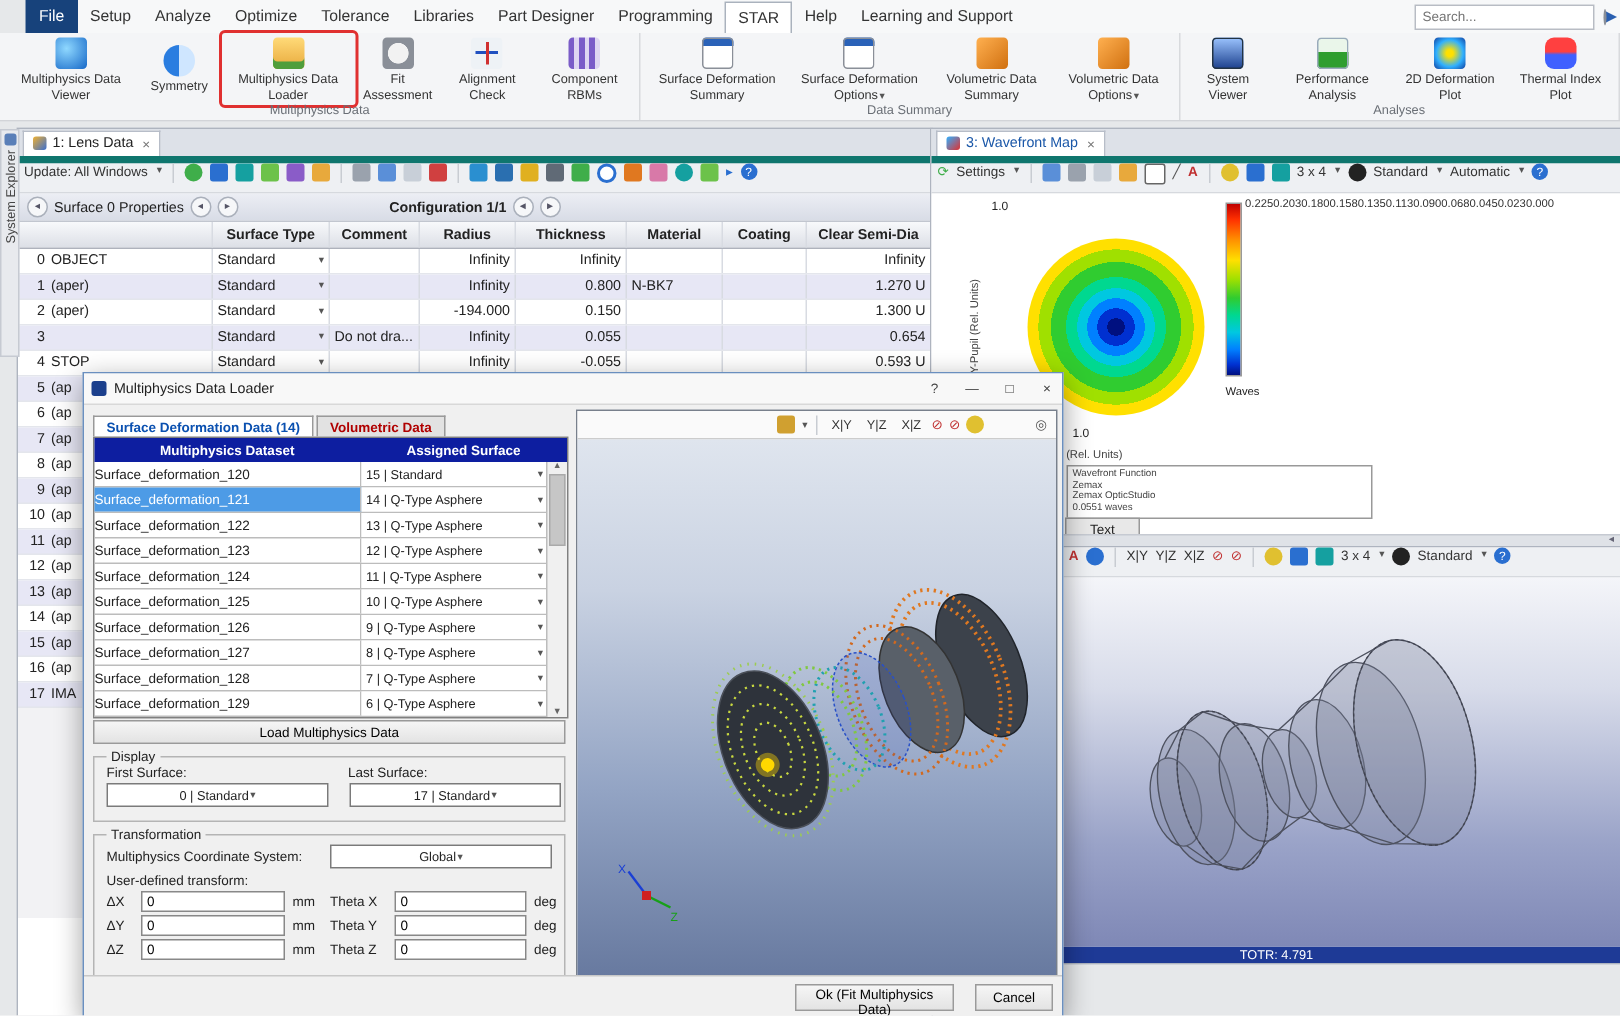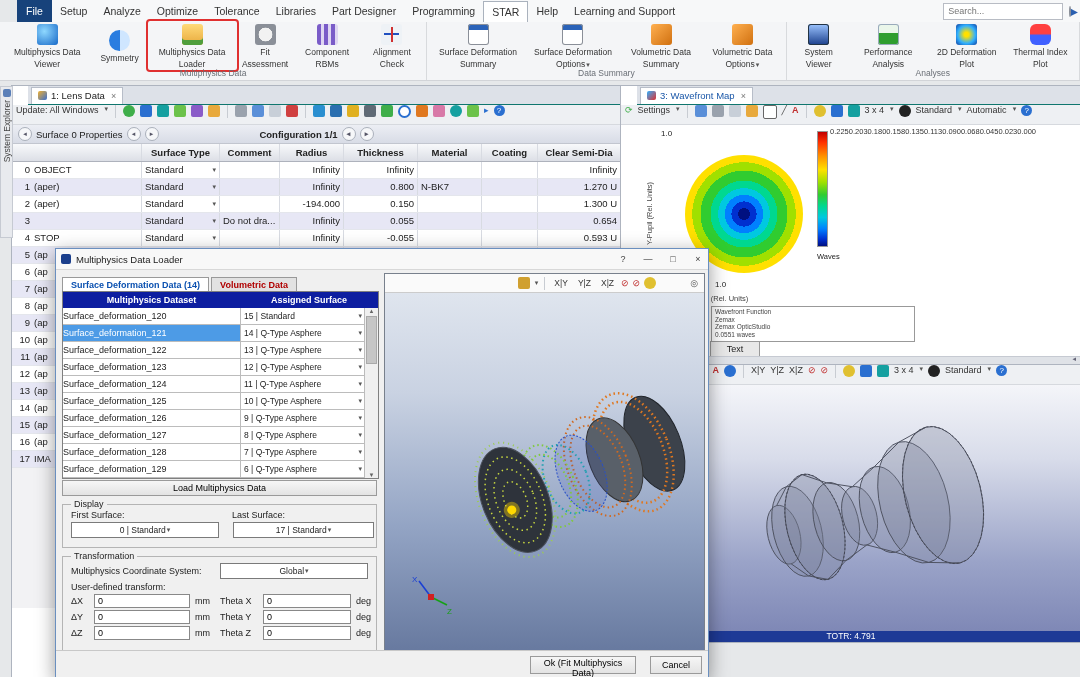--- a/index.html
+++ b/index.html
@@ -34,21 +34,21 @@
   .i-align{background:linear-gradient(#d03030,#d03030) center/2px 15px no-repeat,linear-gradient(#2050c0,#2050c0) center/15px 2px no-repeat,#eef2f6;}
   .i-rbm{background:repeating-linear-gradient(90deg,#7a5cc8 0 4px,#ded6f2 4px 7px);}
   .i-tbl{background:linear-gradient(#2a62b8 0 6px,#fff 6px);box-shadow:inset 0 0 0 1px #8a8f98;}
   .i-cube{background:linear-gradient(135deg,#ffb050,#d07010);}
   .i-sys{background:linear-gradient(#9cc4ff,#1b3f8c);box-shadow:inset 0 0 0 1px #234;}
   .i-perf{background:linear-gradient(0deg,#2f9e2f 55%,#eaf6ea 55%);box-shadow:inset 0 0 0 1px #9ab;}
   .i-2d{background:radial-gradient(circle,#ffe000 15%,#30b0ff 60%,#1040a0);}
   .i-thermal{background:linear-gradient(180deg,#ff4040 45%,#4060ff 55%);border-radius:6px;}
   
   .win{position:absolute;background:#fff;border:1px solid #aeb4bf;}
-  .tabbar{height:18px;background:#dde1e8;display:flex;align-items:flex-end;border-bottom:1px solid #0f766e;padding-left:3px;margin-left:16px;}
+  .tabbar{height:18px;background:#dde1e8;display:flex;align-items:flex-end;border-bottom:5px solid #0f766e;padding-left:3px;}
   .tab{background:#fff;border:1px solid #b7bdc8;border-bottom:none;padding:1px 6px 2px;display:flex;gap:4px;align-items:center;font-size:9.5px;height:13px;}
   .tabx{color:#777;font-size:9px;margin-left:2px;}
   .ticon{width:9px;height:9px;border-radius:2px;display:inline-block;}
   .toolbar{height:19px;background:#eef0f3;border-bottom:1px solid #d6d9de;display:flex;align-items:flex-start;gap:5px;padding:0 4px;font-size:9px;color:#333;}
   .ic{width:12px;height:12px;border-radius:2px;display:inline-block;flex:none;}
   .sep{width:1px;height:13px;background:#c8ccd2;margin:0 2px;flex:none;}
   .glyph{font-size:9px;color:#555;flex:none;}
   .help{background:#2a6fd0;color:#fff;border-radius:50%;width:11px;height:11px;font-size:8px;line-height:11px;text-align:center;flex:none;}
   
   .cfgbar{height:18px;background:linear-gradient(#eceef4,#d8dce6);border-bottom:1px solid #c2c6cf;display:flex;align-items:center;font-size:9.5px;padding:0 6px;gap:4px;position:relative;}
@@ -131,22 +131,22 @@
   <span class="cornerbadge"></span>
 </div>
 
 <div id="ribbon">
   <div class="rgroup">
     <div class="rbtns">
       <div class="rbtn"><span class="ricon i-viewer"></span><span class="rlabel">Multiphysics Data Viewer</span></div>
       <div class="rbtn"><span class="ricon i-symmetry"></span><span class="rlabel">Symmetry</span></div>
       <div class="rbtn hl"><span class="ricon i-loader"></span><span class="rlabel">Multiphysics Data Loader</span></div>
       <div class="rbtn"><span class="ricon i-fit"></span><span class="rlabel">Fit Assessment</span></div>
+      <div class="rbtn"><span class="ricon i-align"></span><span class="rlabel">Alignment Check</span></div>
       <div class="rbtn"><span class="ricon i-rbm"></span><span class="rlabel">Component RBMs</span></div>
-      <div class="rbtn"><span class="ricon i-align"></span><span class="rlabel">Alignment Check</span></div>
     </div>
     <div class="rgl">Multiphysics Data</div>
   </div>
   <div class="rgroup">
     <div class="rbtns">
       <div class="rbtn"><span class="ricon i-tbl"></span><span class="rlabel">Surface Deformation Summary</span></div>
       <div class="rbtn"><span class="ricon i-tbl"></span><span class="rlabel">Surface Deformation Options</span><span class="dd">▾</span></div>
       <div class="rbtn"><span class="ricon i-cube"></span><span class="rlabel">Volumetric Data Summary</span></div>
       <div class="rbtn"><span class="ricon i-cube"></span><span class="rlabel">Volumetric Data Options</span><span class="dd">▾</span></div>
     </div>

